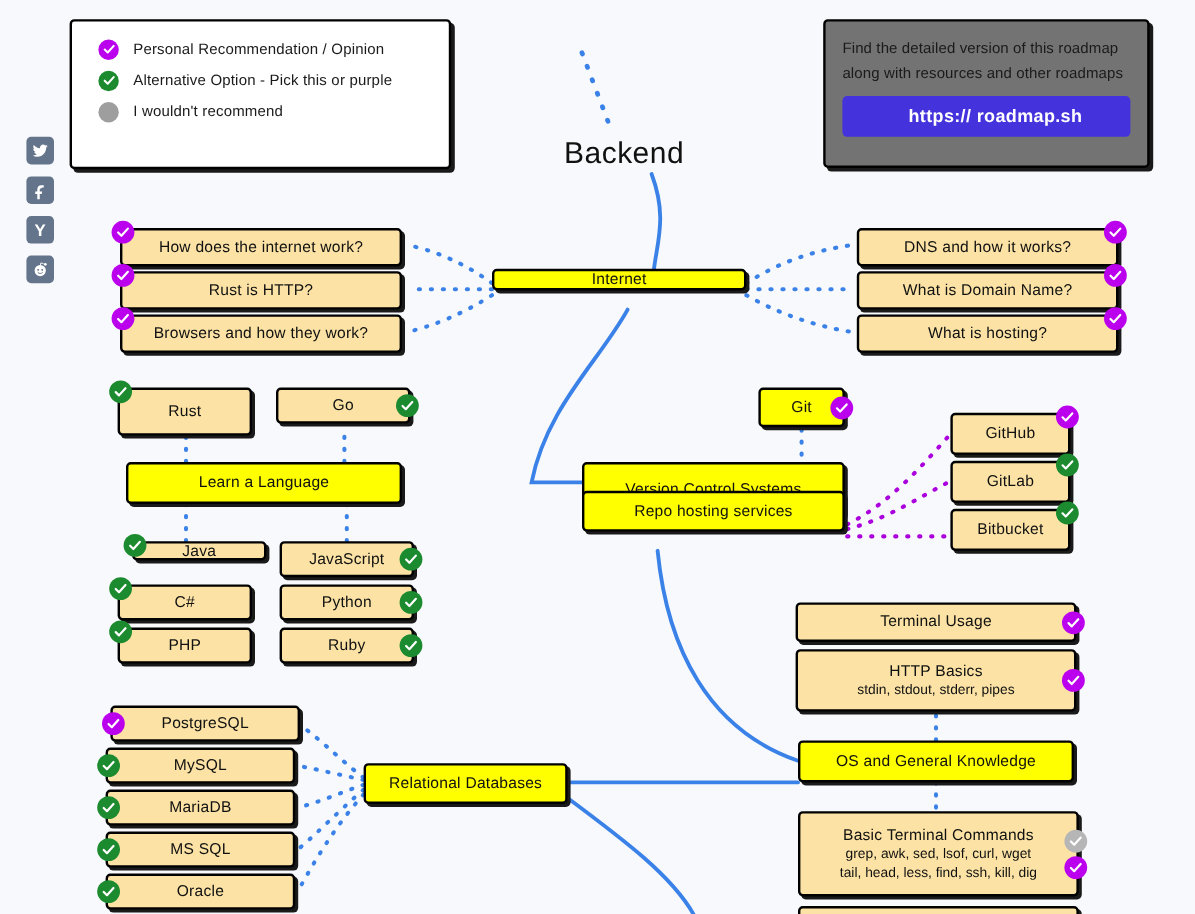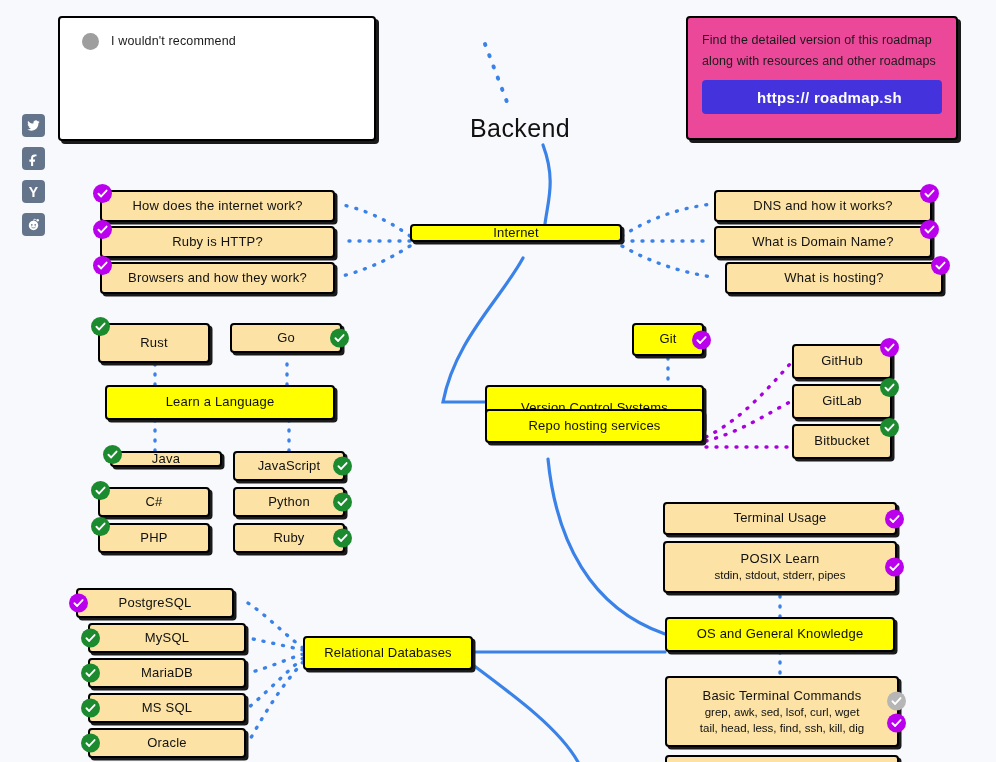--- a/index.html
+++ b/index.html
@@ -65,21 +65,21 @@
   .legend-row .lbadge{
     width:17px;height:17px;border-radius:50%;flex:0 0 17px;
     display:flex;align-items:center;justify-content:center;margin-right:12px;
   }
   .legend-row .lbadge svg{width:12px;height:12px;}
   .legend-row .ltext{font-size:12.5px;color:#1a1a1a;letter-spacing:.15px;}
 
   
   #infobox{
     position:absolute;left:686px;top:16px;width:272px;height:124px;
-    background:#ec4899;border:2.5px solid #000;border-radius:4px;
+    background:#737373;border:2.5px solid #000;border-radius:4px;
     box-shadow:3px 3px 0 #1a1a1a;
     z-index:10;box-sizing:border-box;padding:12px 14px 0 14px;
   }
   #infobox .line{font-size:12.5px;color:#1a1a1a;line-height:1.65;letter-spacing:.1px;}
   #cta{
     margin-top:9px;height:34px;background:#4433dd;border-radius:4px;
     display:flex;align-items:center;justify-content:center;
     color:#fff;font-size:15px;font-weight:bold;letter-spacing:.3px;
     cursor:pointer;
     padding-left:15px;
@@ -161,21 +161,21 @@
       </div>
       <div class="node secondary" style="left: 100px; top: 190px; width: 235px; height: 32px;">
         <div>How does the internet work?</div>
         <div class="badge purple b-tl">
           <svg viewBox="0 0 24 24">
             <path d="M4.5 12.5l5 5 10-11" fill="none" stroke="#fff" stroke-width="3.4" stroke-linecap="round" stroke-linejoin="round"></path>
           </svg>
         </div>
       </div>
       <div class="node secondary" style="left: 100px; top: 226px; width: 235px; height: 32px;">
-        <div>Ruby is HTTP?</div>
+        <div>Rust is HTTP?</div>
         <div class="badge purple b-tl">
           <svg viewBox="0 0 24 24">
             <path d="M4.5 12.5l5 5 10-11" fill="none" stroke="#fff" stroke-width="3.4" stroke-linecap="round" stroke-linejoin="round"></path>
           </svg>
         </div>
       </div>
       <div class="node secondary" style="left: 100px; top: 262px; width: 235px; height: 32px;">
         <div>Browsers and how they work?</div>
         <div class="badge purple b-tl">
           <svg viewBox="0 0 24 24">
@@ -192,21 +192,21 @@
         </div>
       </div>
       <div class="node secondary" style="left: 714px; top: 226px; width: 218px; height: 32px;">
         <div>What is Domain Name?</div>
         <div class="badge purple b-tr">
           <svg viewBox="0 0 24 24">
             <path d="M4.5 12.5l5 5 10-11" fill="none" stroke="#fff" stroke-width="3.4" stroke-linecap="round" stroke-linejoin="round"></path>
           </svg>
         </div>
       </div>
-      <div class="node secondary" style="left: 714px; top: 262px; width: 218px; height: 32px; margin-left: 11px;">
+      <div class="node secondary" style="left: 714px; top: 262px; width: 218px; height: 32px;">
         <div>What is hosting?</div>
         <div class="badge purple b-tr">
           <svg viewBox="0 0 24 24">
             <path d="M4.5 12.5l5 5 10-11" fill="none" stroke="#fff" stroke-width="3.4" stroke-linecap="round" stroke-linejoin="round"></path>
           </svg>
         </div>
       </div>
       <div class="node primary" style="left: 105px; top: 385px; width: 230px; height: 35px;">
         <div>Learn a Language</div>
       </div>
@@ -314,21 +314,21 @@
       </div>
       <div class="node secondary" style="left: 663px; top: 502px; width: 234px; height: 33px;">
         <div>Terminal Usage</div>
         <div class="badge purple b-mr">
           <svg viewBox="0 0 24 24">
             <path d="M4.5 12.5l5 5 10-11" fill="none" stroke="#fff" stroke-width="3.4" stroke-linecap="round" stroke-linejoin="round"></path>
           </svg>
         </div>
       </div>
       <div class="node secondary" style="left: 663px; top: 541px; width: 234px; height: 52px;">
-        <div>POSIX Learn</div>
+        <div>HTTP Basics</div>
         <div class="sub">stdin, stdout, stderr, pipes</div>
         <div class="badge purple b-mr">
           <svg viewBox="0 0 24 24">
             <path d="M4.5 12.5l5 5 10-11" fill="none" stroke="#fff" stroke-width="3.4" stroke-linecap="round" stroke-linejoin="round"></path>
           </svg>
         </div>
       </div>
       <div class="node primary" style="left: 665px; top: 617px; width: 230px; height: 35px;">
         <div>OS and General Knowledge</div>
       </div>
@@ -344,21 +344,21 @@
         <div class="badge purple b-mr" style="top: calc(50% + 11px);">
           <svg viewBox="0 0 24 24">
             <path d="M4.5 12.5l5 5 10-11" fill="none" stroke="#fff" stroke-width="3.4" stroke-linecap="round" stroke-linejoin="round"></path>
           </svg>
         </div>
       </div>
       <div class="node secondary" style="left: 665px; top: 755px; width: 234px; height: 40px;"></div>
       <div class="node primary" style="left: 303px; top: 636px; width: 170px; height: 34px;">
         <div>Relational Databases</div>
       </div>
-      <div class="node secondary" style="left: 76px; top: 588px; width: 158px; height: 30px;">
+      <div class="node secondary" style="left: 92px; top: 588px; width: 158px; height: 30px;">
         <div>PostgreSQL</div>
         <div class="badge purple b-ml">
           <svg viewBox="0 0 24 24">
             <path d="M4.5 12.5l5 5 10-11" fill="none" stroke="#fff" stroke-width="3.4" stroke-linecap="round" stroke-linejoin="round"></path>
           </svg>
         </div>
       </div>
       <div class="node secondary" style="left: 88px; top: 623px; width: 158px; height: 30px;">
         <div>MySQL</div>
         <div class="badge green b-ml">
@@ -389,20 +389,36 @@
           <svg viewBox="0 0 24 24">
             <path d="M4.5 12.5l5 5 10-11" fill="none" stroke="#fff" stroke-width="3.4" stroke-linecap="round" stroke-linejoin="round"></path>
           </svg>
         </div>
       </div>
     </div>
 
   <div id="title">Backend</div>
 
   <div id="legend">
+      <div class="legend-row">
+        <div class="lbadge purple" style="background: rgb(187, 0, 238);">
+          <svg viewBox="0 0 24 24">
+            <path d="M4.5 12.5l5 5 10-11" fill="none" stroke="#fff" stroke-width="3.4" stroke-linecap="round" stroke-linejoin="round"></path>
+          </svg>
+        </div>
+        <div class="ltext">Personal Recommendation / Opinion</div>
+      </div>
+      <div class="legend-row">
+        <div class="lbadge green" style="background: rgb(28, 138, 46);">
+          <svg viewBox="0 0 24 24">
+            <path d="M4.5 12.5l5 5 10-11" fill="none" stroke="#fff" stroke-width="3.4" stroke-linecap="round" stroke-linejoin="round"></path>
+          </svg>
+        </div>
+        <div class="ltext">Alternative Option - Pick this or purple</div>
+      </div>
       <div class="legend-row">
         <div class="lbadge plain" style="background: rgb(158, 158, 158);"></div>
         <div class="ltext">I wouldn't recommend</div>
       </div>
     </div>
 
   <div id="infobox">
     <div class="line">Find the detailed version of this roadmap</div>
     <div class="line">along with resources and other roadmaps</div>
     <div id="cta">https:// roadmap.sh</div>

